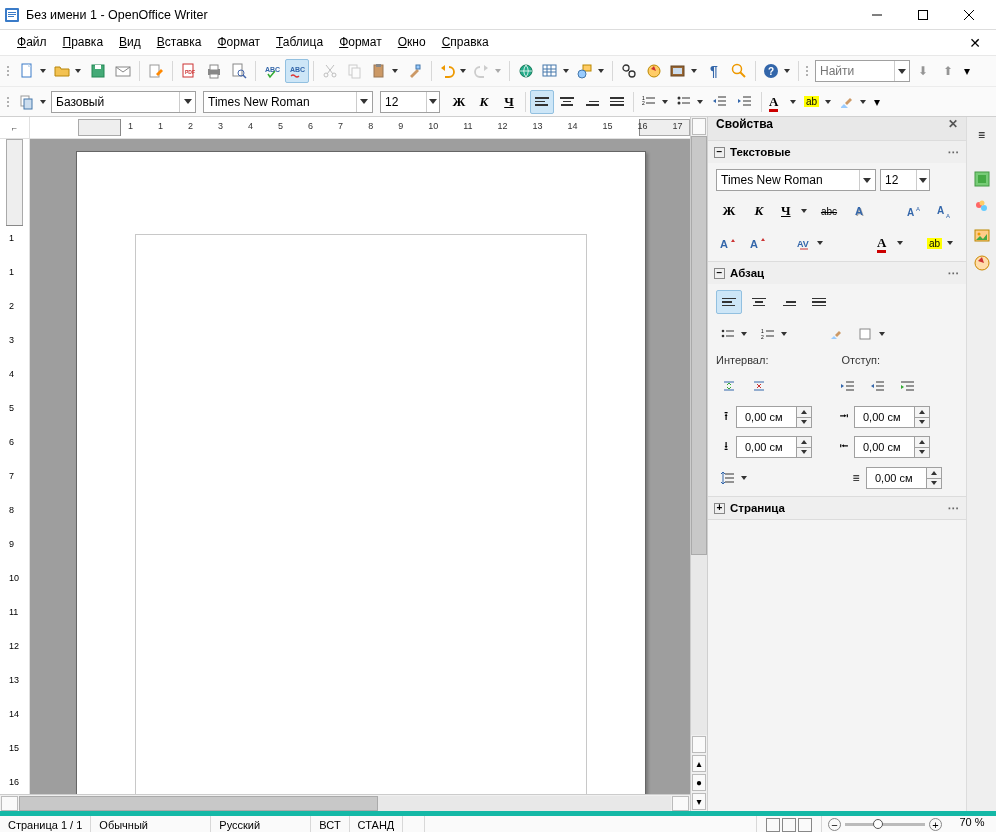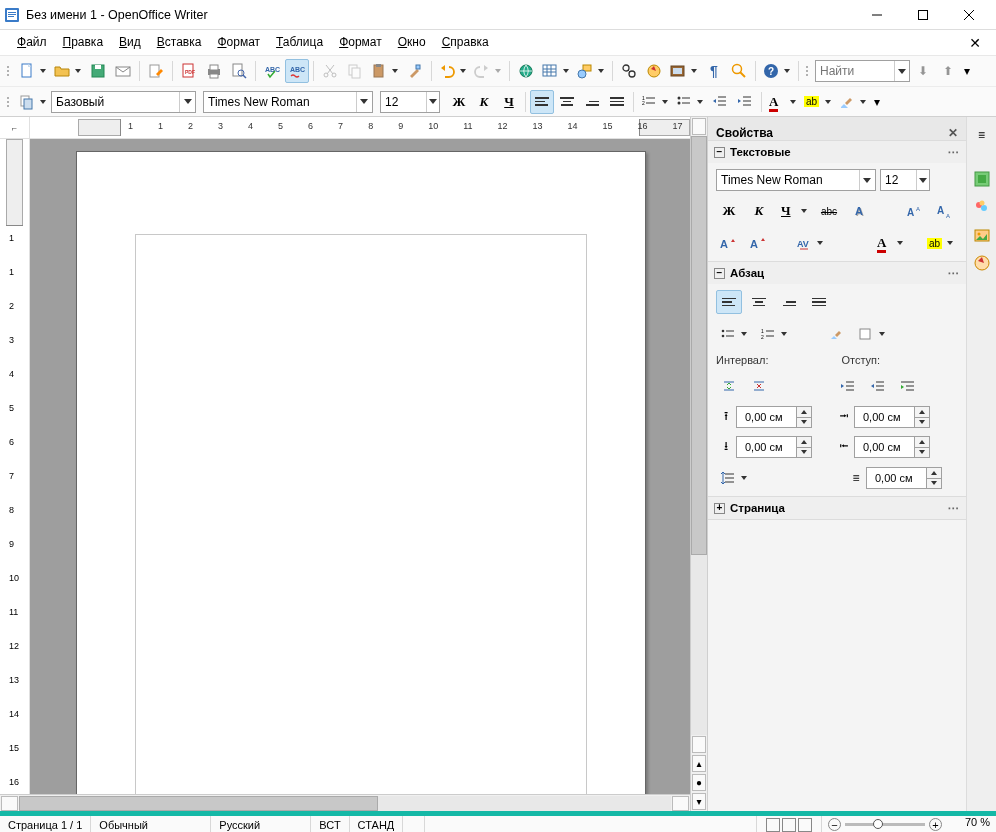--- a/index.html
+++ b/index.html
@@ -68,21 +68,21 @@
 
 .vscroll-col { width: 17px; background: #f0f0f0; border-left: 1px solid #ccc; display: flex; flex-direction: column; }
 .vscroll-col .sbtn { height: 17px; border: 1px solid #bbb; background: #fafafa; margin: 1px; }
 .vscroll-col .strack { flex: 1; background: #e8e8e8; position: relative; }
 .vscroll-col .sthumb { position: absolute; top: 0; left: 0; right: 0; height: 70%; background: #c8c8c8; border: 1px solid #aaa; }
 .vscroll-col .navbtn { height: 17px; border: 1px solid #bbb; background: #fafafa; margin: 1px; display:flex; align-items:center; justify-content:center; font-size:10px; }
 
 
 .sidebar { flex: 1; border-left: 1px solid #cfcfcf; display: flex; background: #f4f4f4; }
 .panel-col { flex: 1; display: flex; flex-direction: column; }
-.panel-title { height: 24px; display: flex; align-items: flex-end; padding: 0 8px; border-bottom: 1px solid #dcdcdc; font-weight: bold; font-size: 12px; background: #e8e8e8; }
+.panel-title { height: 24px; display: flex; align-items: flex-start; padding: 0 8px; border-bottom: 1px solid #dcdcdc; font-weight: bold; font-size: 12px; background: #e8e8e8; }
 .panel-title .close { margin-left: auto; cursor: pointer; font-size: 12px; color: #555; }
 .panel-sec { border-bottom: 1px solid #dcdcdc; }
 .panel-sec-head { height: 22px; display: flex; align-items: center; padding: 0 6px; font-weight: bold; font-size: 11.5px; cursor: pointer; background: #efefef; }
 .panel-sec-head .tw { width: 11px; height: 11px; border: 1px solid #888; margin-right: 5px; display: flex; align-items: center; justify-content: center; font-size: 10px; line-height: 1; }
 .panel-sec-head .more { margin-left: auto; color: #666; cursor: pointer; letter-spacing: 1px; }
 .panel-sec-body { padding: 6px 8px; display: flex; flex-direction: column; gap: 8px; }
 .prow { display: flex; align-items: center; gap: 4px; }
 .pbtn { width: 26px; height: 24px; border: 1px solid transparent; display: flex; align-items: center; justify-content: center; cursor: pointer; border-radius: 2px; font-size: 11px; }
 .pbtn.drop { width: 36px; justify-content: flex-start; padding-left: 4px; position: relative; }
 .pbtn.drop::after { content: ""; position: absolute; right: 4px; top: 50%; border-left: 3px solid transparent; border-right: 3px solid transparent; border-top: 4px solid #333; transform: translateY(-50%); }
@@ -101,21 +101,21 @@
 .tabstrip { width: 30px; background: #efefef; border-left: 1px solid #dcdcdc; display: flex; flex-direction: column; align-items: center; gap: 4px; padding-top: 6px; }
 .tabstrip .tb { width: 24px; height: 24px; display: flex; align-items: center; justify-content: center; cursor: pointer; border-radius: 2px; }
 
 
 .statusbar { height: 22px; border-top: 5px solid #14b8a6; display: flex; align-items: stretch; font-size: 11px; background: #fafafa; }
 .statusbar .cell { padding: 0 8px; display: flex; align-items: center; border-right: 1px solid #d8d8d8; }
 .statusbar .cell.flex { flex: 1; }
 .statusbar .zoomctl { display: flex; align-items: center; gap: 4px; padding: 0 6px; }
 .statusbar .slider { width: 80px; height: 3px; background: #bbb; position: relative; }
 .statusbar .slider .knob { position: absolute; left: 28px; top: -4px; width: 10px; height: 10px; background: #fff; border: 1px solid #555; border-radius: 50%; }
-.statusbar .zoom-pct { width: 48px; text-align: right; padding: 0 6px; }
+.statusbar .zoom-pct { width: 48px; text-align: center; padding: 0 6px; }
 .viewbtn { width:14px; height:14px; border:1px solid #888; margin:0 1px; display:inline-block; }
 
 
 .ico-svg { width: 16px; height: 16px; }
 
 
 .al { width:14px; height:12px; display:flex; flex-direction:column; gap:2px; justify-content:center; }
 .al span { height:1.5px; background:#333; }
 .al.left span:nth-child(2){width:70%}
 .al.left span:nth-child(3){width:90%}

